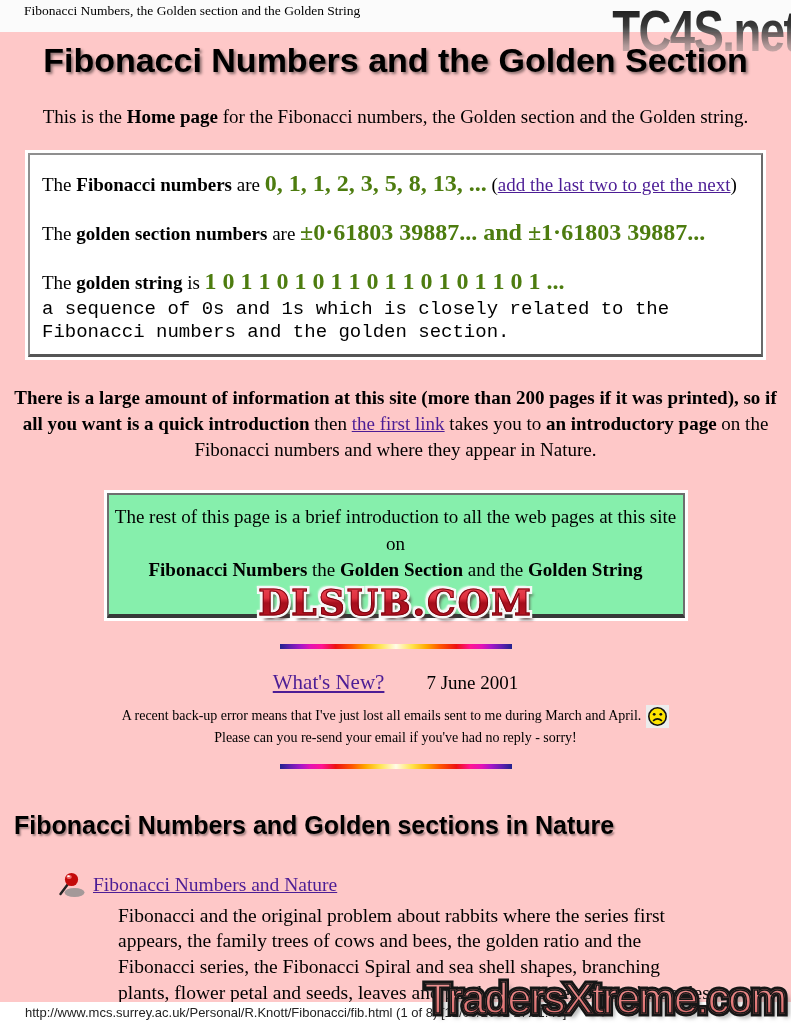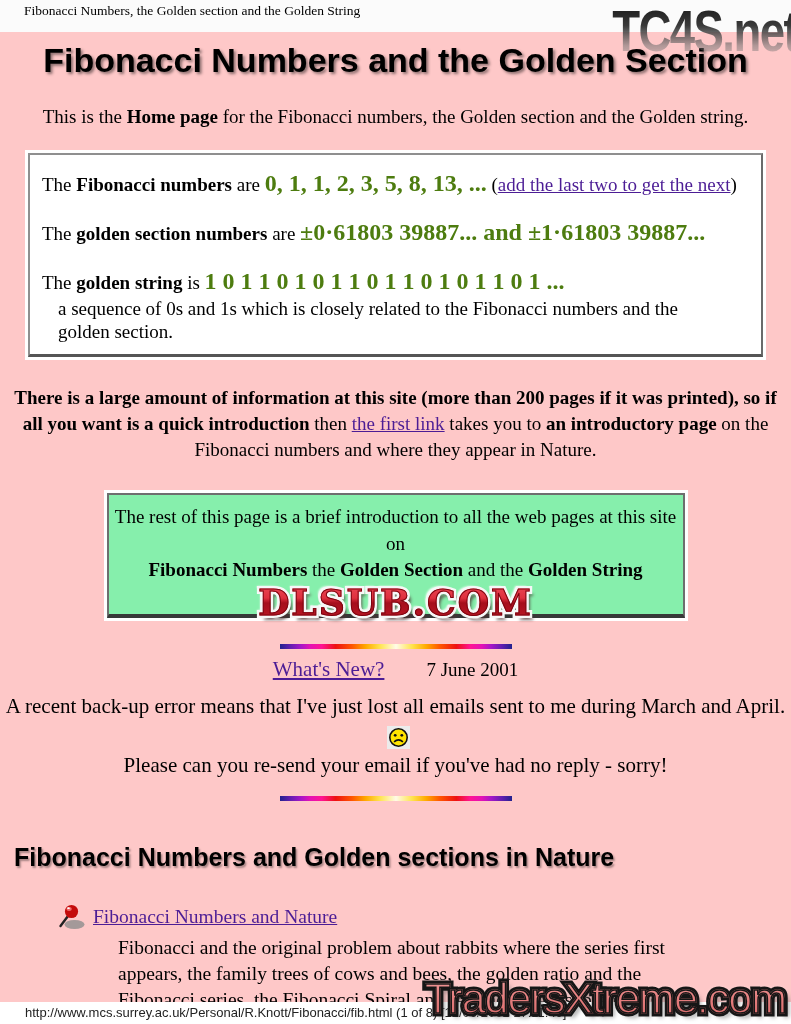--- a/index.html
+++ b/index.html
@@ -64,21 +64,21 @@
   
   .box1 {
     margin:25px 28px 0; background:#fff;
     border:2px solid #8f8f8f; border-right-color:#6a6a6a; border-bottom:3px solid #555;
     outline:3px solid #fff;
     padding:13px 12px 10px;
     font-size:19px;
   }
   .box1 .stanza { margin:0 0 19px; line-height:1.25; }
   .box1 .stanza.last { margin-bottom:2px; }
-  .box1 .subline { margin:1px 16px 0; line-height:1.2; }
+  .box1 .subline { margin:1px 0 0; line-height:1.2;font-family:Liberation Mono, monospace; }
   .rednum { color:#4d7c0f; font-weight:bold; font-size:24px; }
   a.link { color:#4c1d95; text-decoration:underline; cursor:pointer; }
   
   .site-info {
     margin:28px 8px 8px; text-align:center;
     font-size:19px; font-weight:bold; line-height:1.38;
   }
   .site-info .normal { font-weight:normal; }
   
   .box2 {
@@ -92,26 +92,26 @@
   .box2 p { margin:0; }
   
   .divider {
     width:232px; height:5px; margin:26px auto 0;
     background:linear-gradient(90deg,#22228e 0%,#5c1fae 4%,#a516c8 9%,#e312b5 13%,#ff1493 18%,#ee1111 24%,#ff5500 31%,#ffaa00 37%,#ffe34d 43%,#fffbe8 50%,#ffe34d 57%,#ffaa00 63%,#ff5500 69%,#ee1111 76%,#ff1493 82%,#e312b5 87%,#a516c8 91%,#5c1fae 96%,#22228e 100%);
   }
   .divider.second { margin-top:16px; }
   
   .whats-new-row {
     display:flex; justify-content:center; align-items:baseline;
-    gap:42px; margin-top:8px;
+    gap:42px; margin-top:21px;
   }
   .whats-new-link { font-size:21px; }
   .whats-new-date { font-size:19px; }
   
-  .notice { margin:10px 0 0; text-align:center; font-size:21px; line-height:1.4; }
+  .notice { margin:10px 0 0; text-align:center; font-size:14px; line-height:1.4; }
   .notice svg { vertical-align:middle; margin-left:5px; }
   
   h2 {
     margin:42px 0 0 14px;
     font-family:"Liberation Sans", sans-serif; font-weight:bold;
     font-size:25px; text-shadow:1.5px 1.5px 2px rgba(0,0,0,0.35);
   }
   .nature-list { margin-top:31px; }
   .item-row { display:flex; align-items:flex-start; gap:7px; margin-left:56px; }
   .item-row .pin { flex:0 0 auto; margin-top:1px; }

